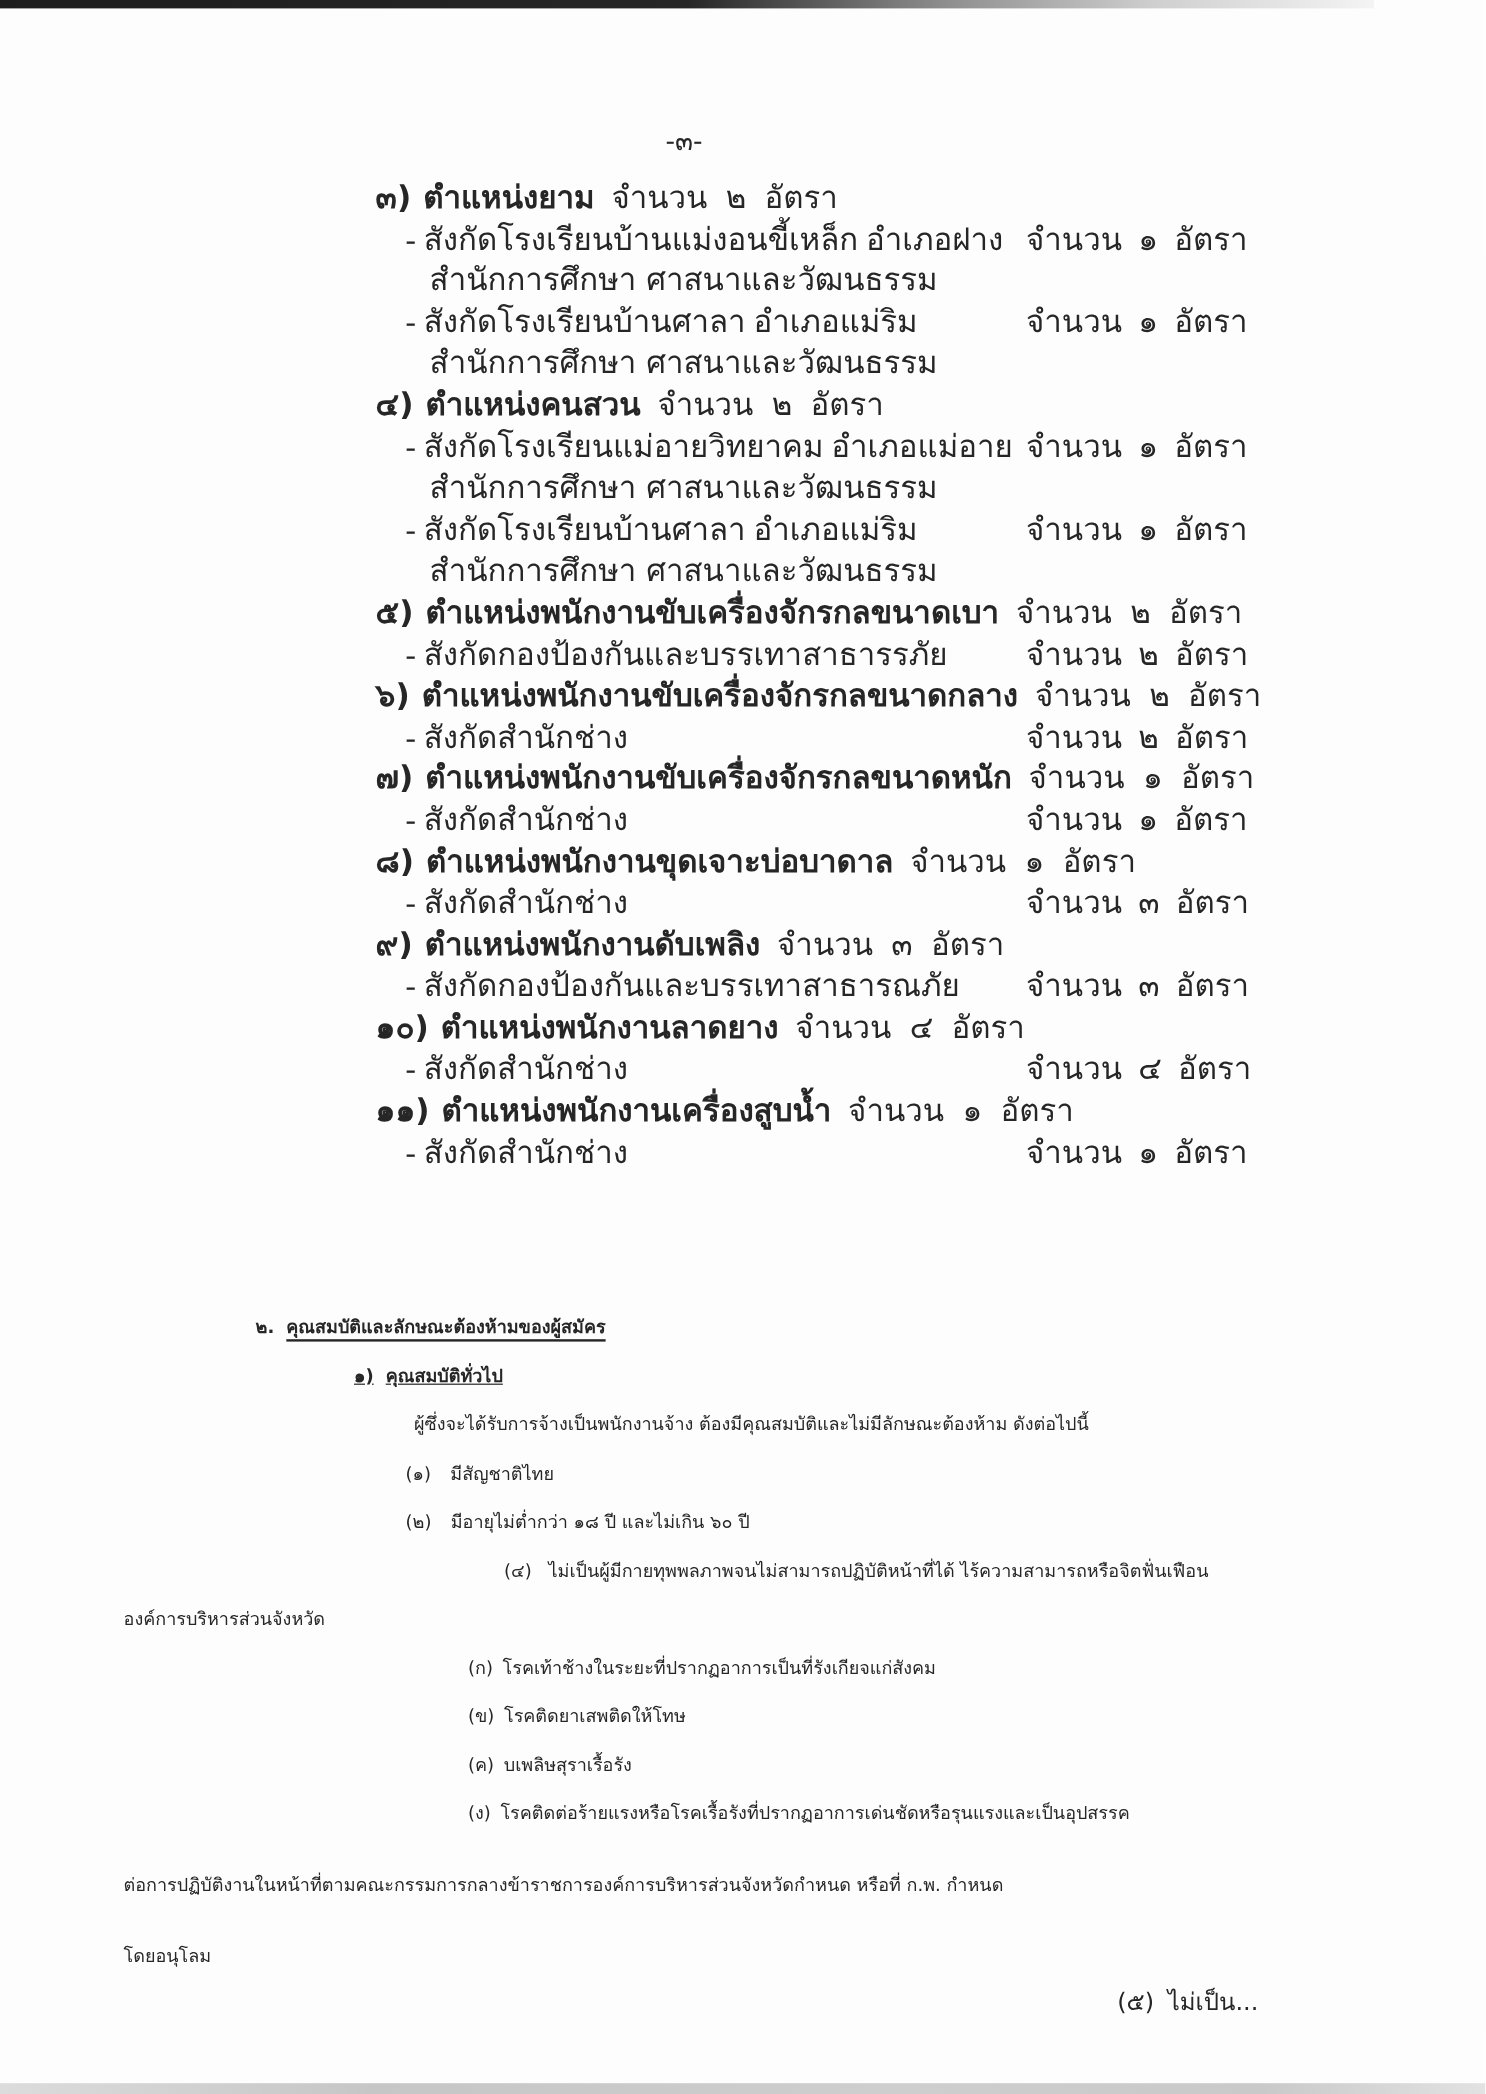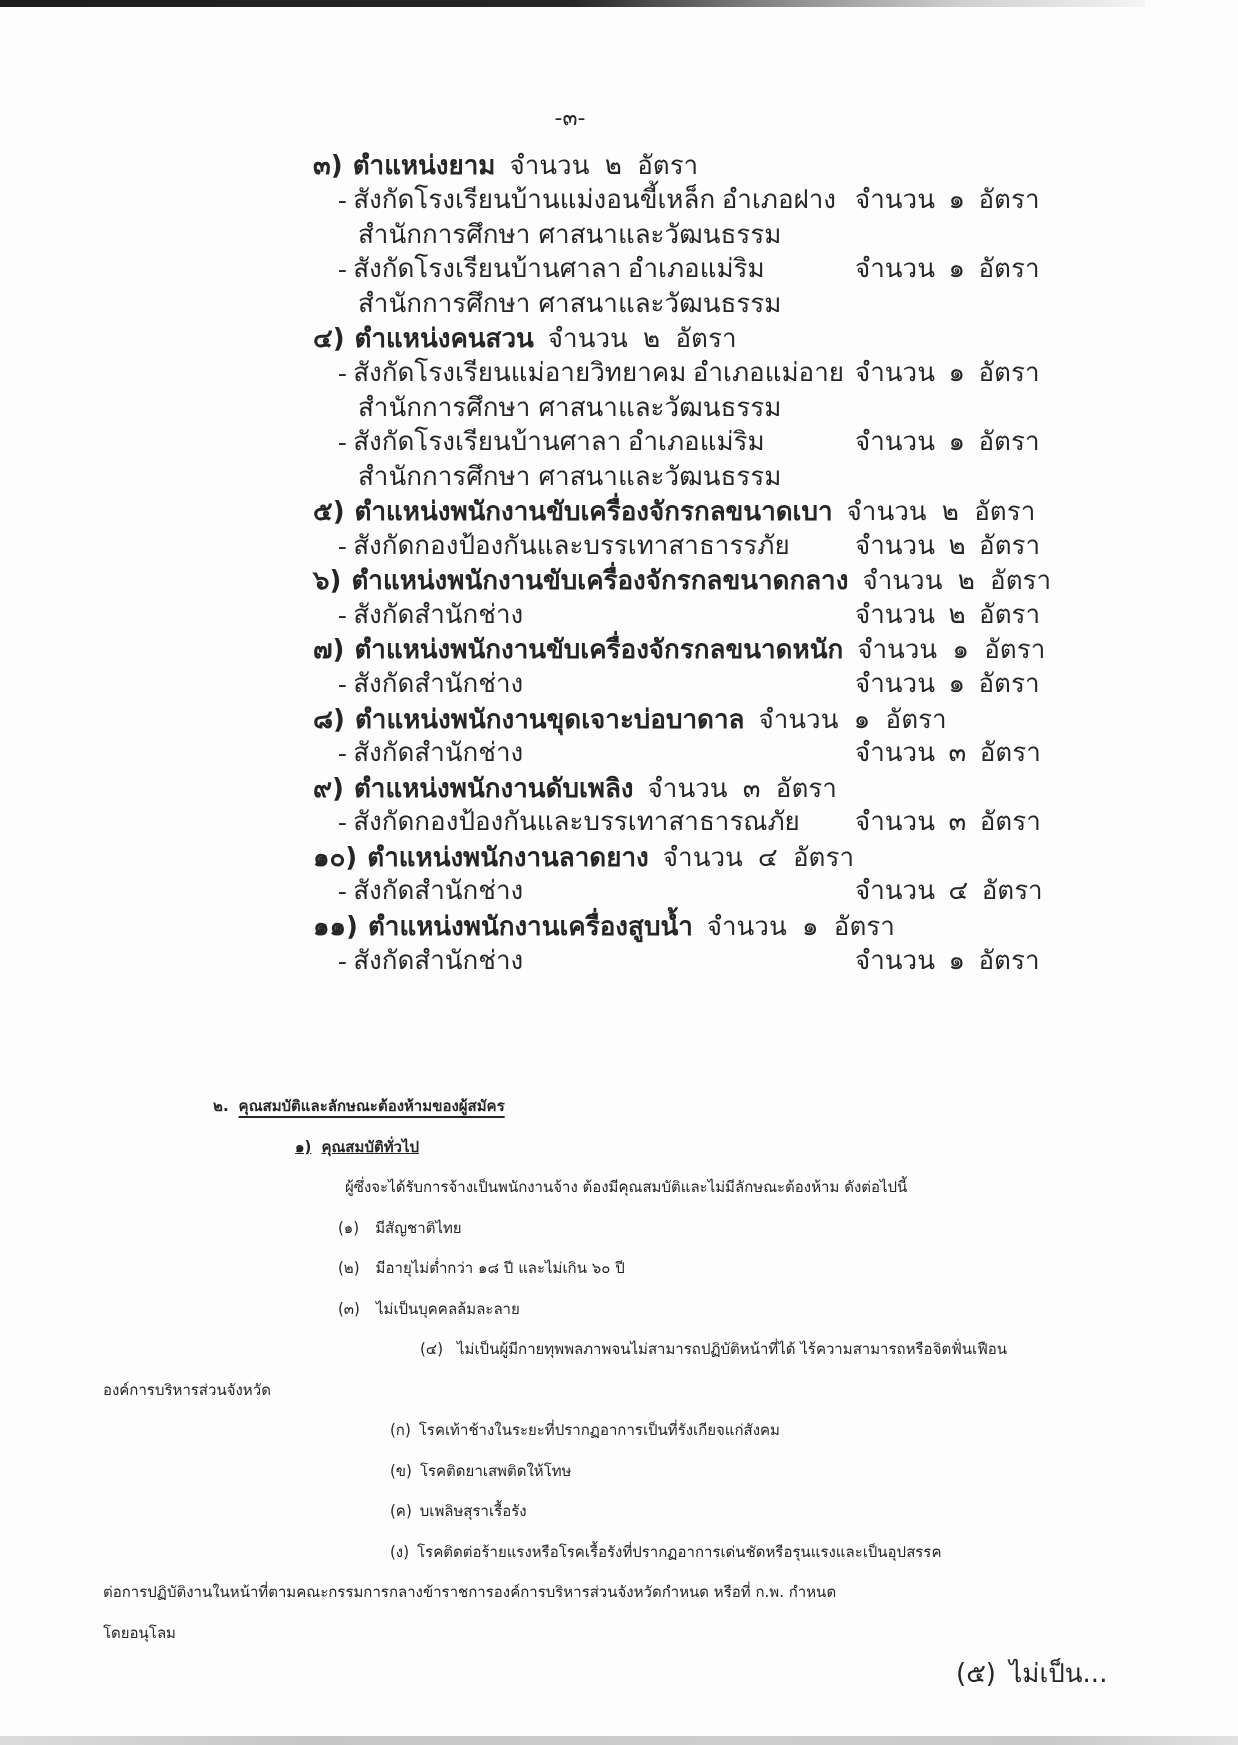--- a/index.html
+++ b/index.html
@@ -50,23 +50,23 @@
   .s2-sub .no { margin-right:10px; }
   .s2-intro { margin-left:345px; }
   .q-item { margin-left:338px; }
   .q-item .no { margin-right:16px; }
   .q4 { margin-left:420px; }
   .q4 .no { margin-right:14px; }
   .q-cont { margin-left:108px; }
   .q-cont2 { margin-left:103px; }
   .disease { margin-left:390px; }
   .disease .no { margin-right:8px; }
-  .tail { margin-left:103px; }
-
-  .catchword { position:absolute; left:956px; top:1652px; font-size:26px; word-spacing:5px; }
+  .tail { margin-left:103px;margin-top:19px; }
+
+  .catchword { position:absolute; left:931px; top:1652px; font-size:20px; word-spacing:5px; }
 </style>
 </head>
 <body>
 
 <div class="page">
 
   <div class="scan-top"></div>
 
   <div class="page-number line">-๓-</div>
 
@@ -166,23 +166,20 @@
       <span class="no">๑)</span><span>คุณสมบัติทั่วไป</span>
     </div>
     <div class="line s2-intro">ผู้ซึ่งจะได้รับการจ้างเป็นพนักงานจ้าง ต้องมีคุณสมบัติและไม่มีลักษณะต้องห้าม ดังต่อไปนี้</div>
 
     <div class="line q-item">
       <span class="no">(๑)</span><span>มีสัญชาติไทย</span>
     </div>
     <div class="line q-item">
       <span class="no">(๒)</span><span>มีอายุไม่ต่ำกว่า ๑๘ ปี  และไม่เกิน ๖๐ ปี</span>
     </div>
-    <div class="line q-item">
-      <span class="no">(๓)</span><span>ไม่เป็นบุคคลล้มละลาย</span>
-    </div>
     <div class="line q4">
       <span class="no">(๔)</span><span>ไม่เป็นผู้มีกายทุพพลภาพจนไม่สามารถปฏิบัติหน้าที่ได้ ไร้ความสามารถหรือจิตฟั่นเฟือน</span>
     </div>
     <div class="line q-cont2">องค์การบริหารส่วนจังหวัด</div>
 
     <div class="line disease">
       <span class="no">(ก)</span><span>โรคเท้าช้างในระยะที่ปรากฏอาการเป็นที่รังเกียจแก่สังคม</span>
     </div>
     <div class="line disease">
       <span class="no">(ข)</span><span>โรคติดยาเสพติดให้โทษ</span>

